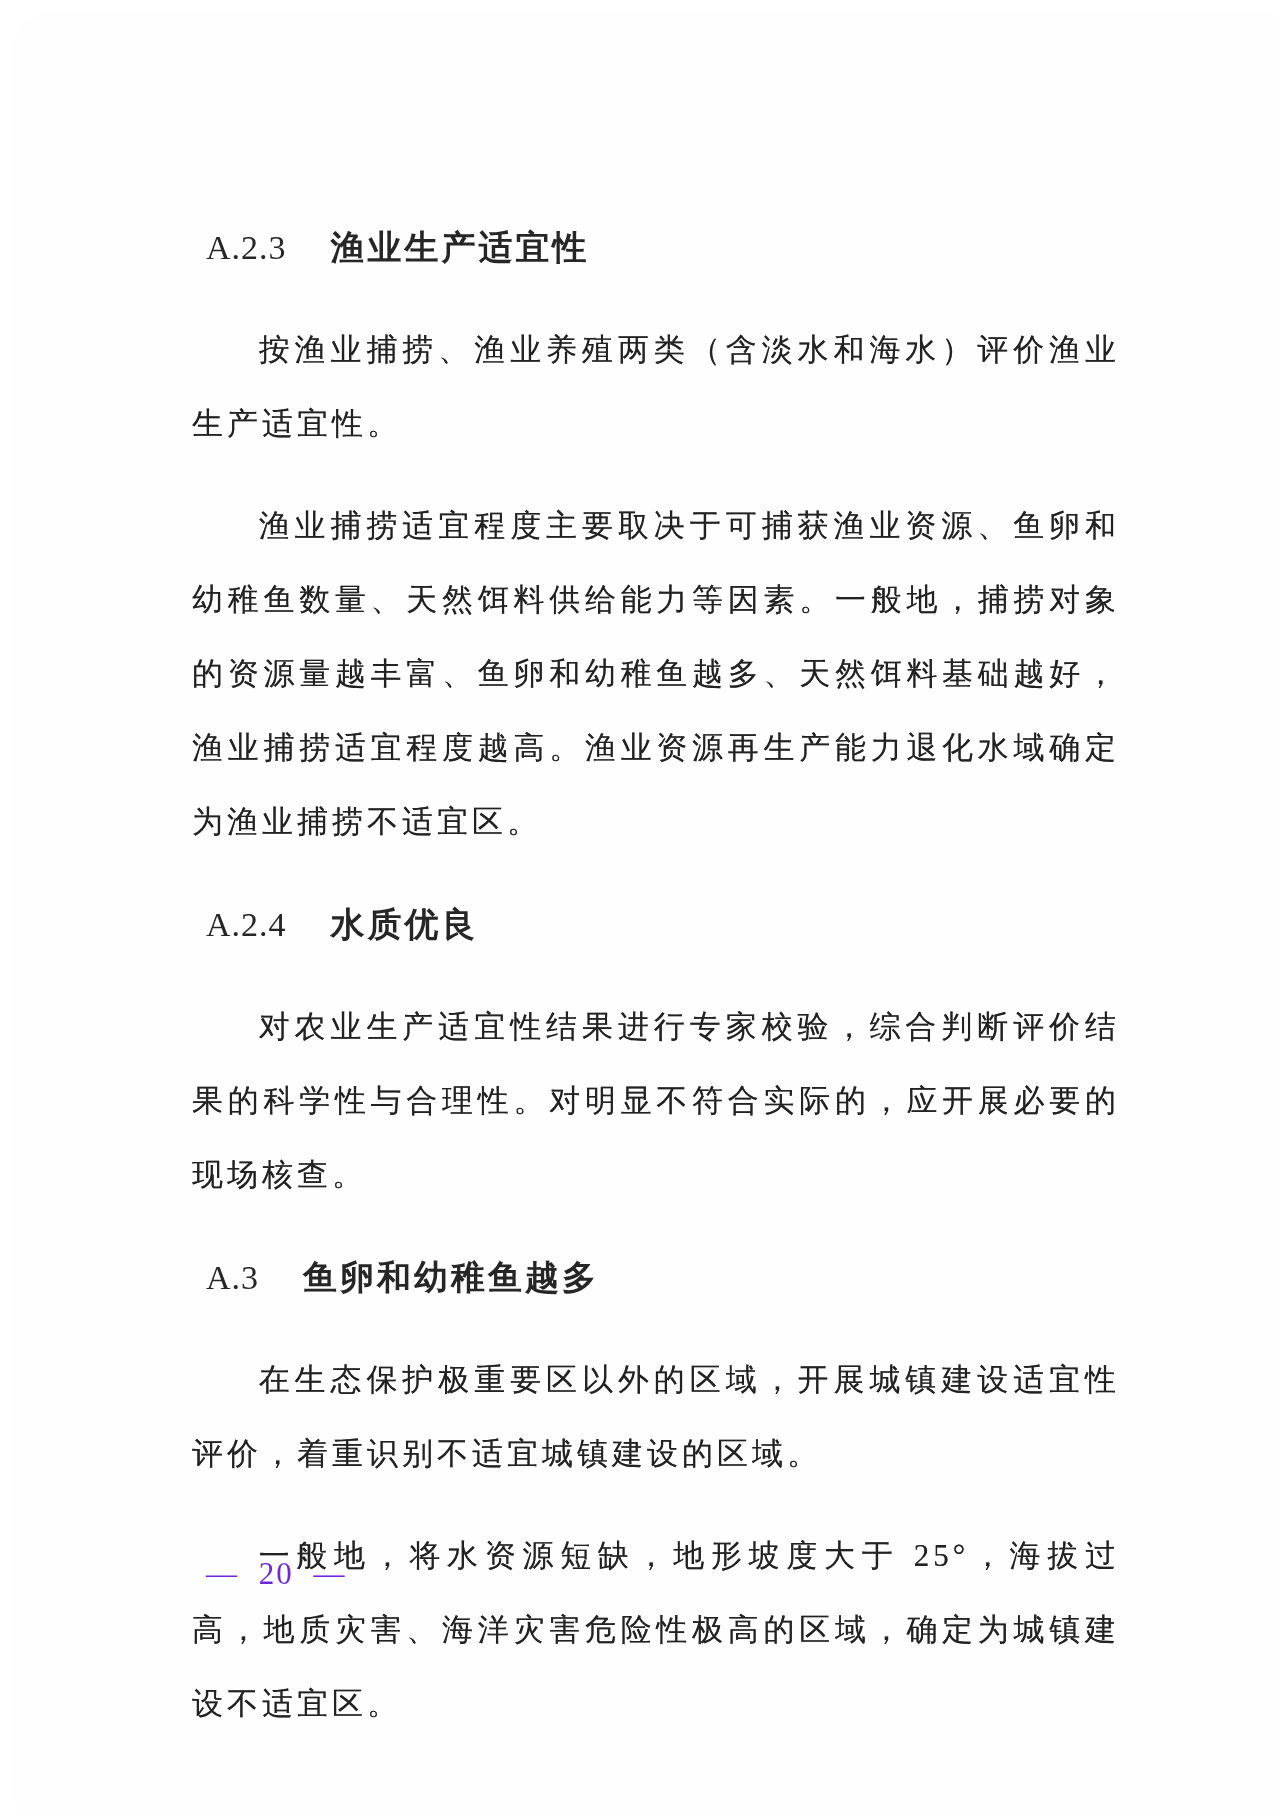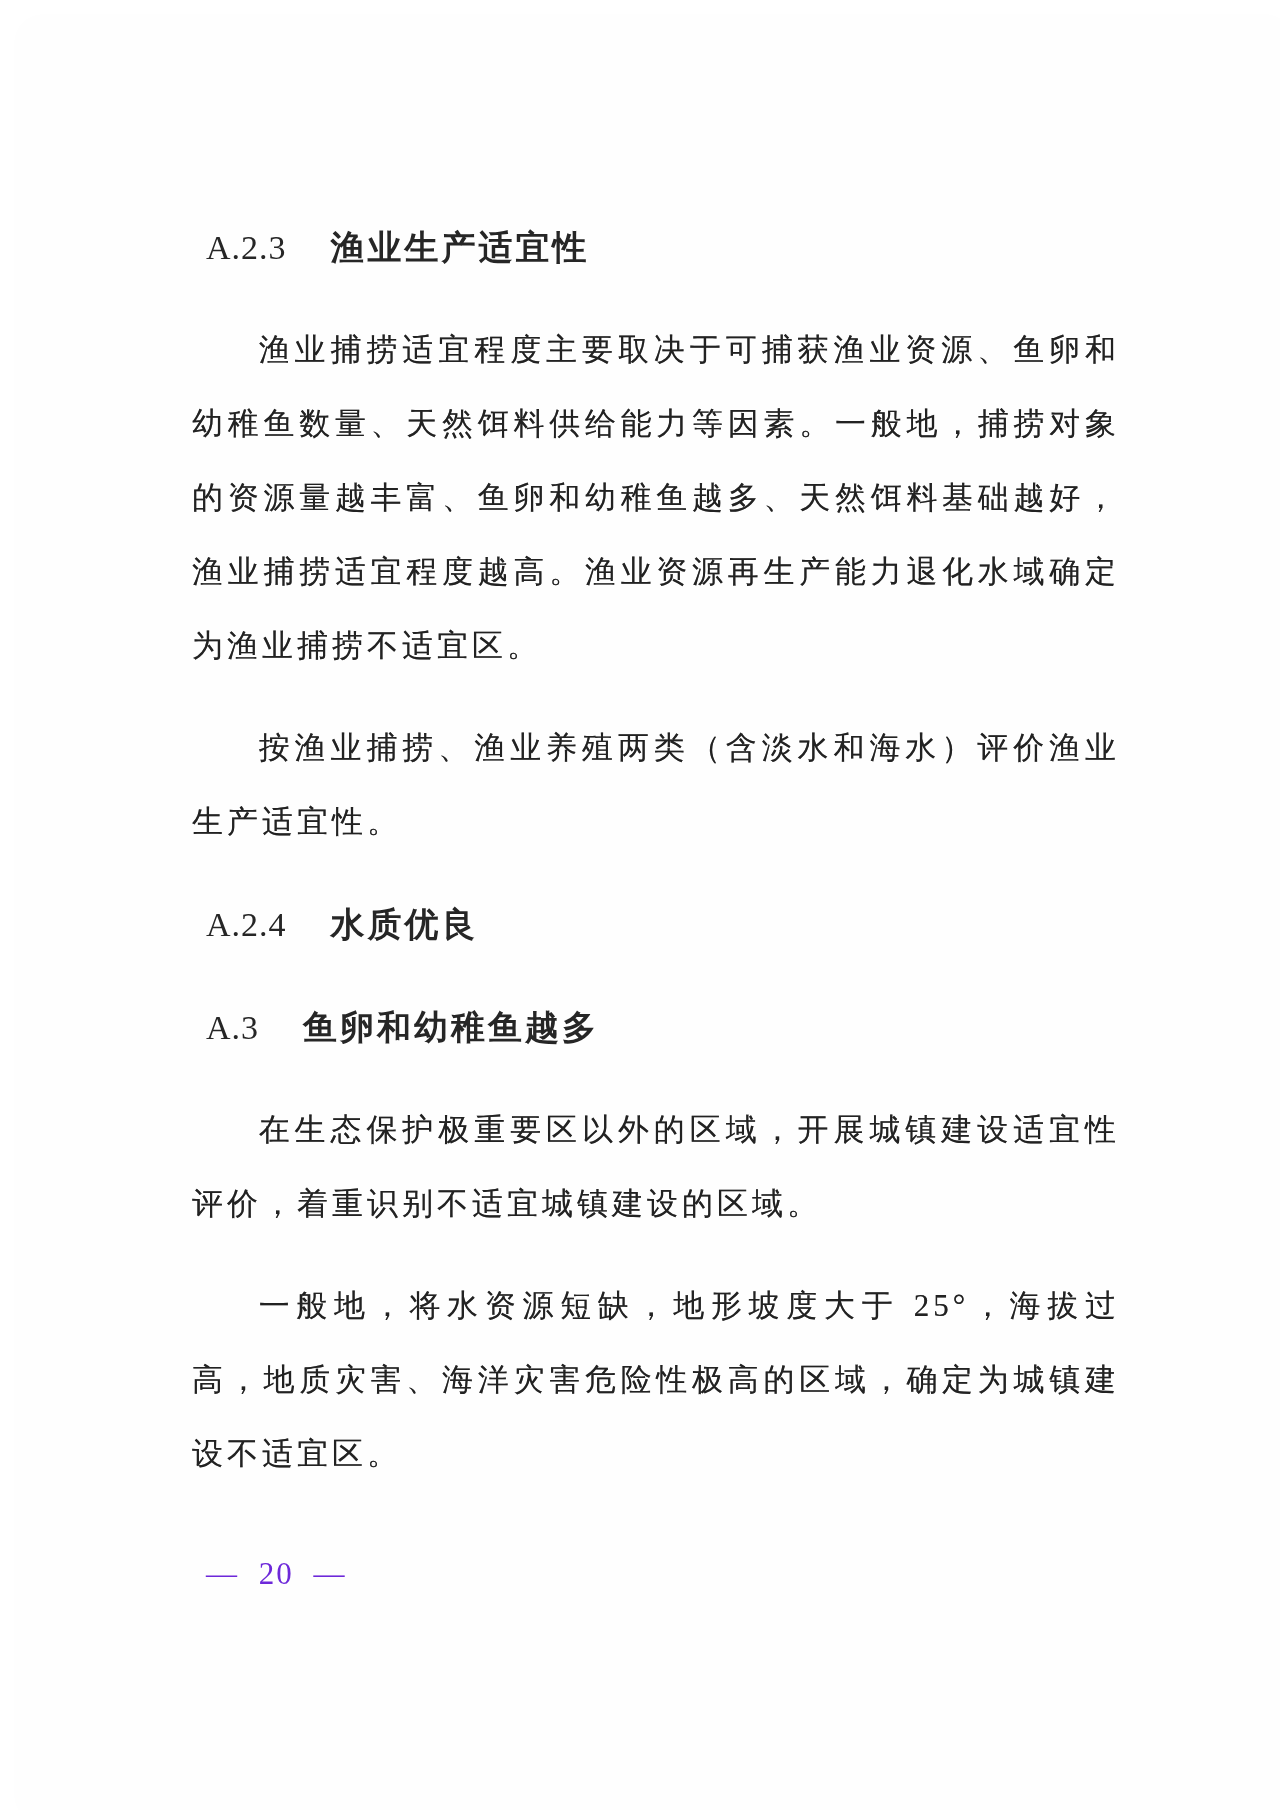--- a/index.html
+++ b/index.html
@@ -68,29 +68,30 @@
 </head>
 <body>
 
 <div class="page">
   <div class="content">
 
     <div class="doc-heading">
       <span class="h-num">A.2.3</span><span class="h-title">渔业生产适宜性</span>
     </div>
 
+    <p class="doc-para">按渔业捕捞、渔业养殖两类（含淡水和海水）评价渔业生产适宜性。</p>
+
     <p class="doc-para">渔业捕捞适宜程度主要取决于可捕获渔业资源、鱼卵和幼稚鱼数量、天然饵料供给能力等因素。一般地，捕捞对象的资源量越丰富、鱼卵和幼稚鱼越多、天然饵料基础越好，渔业捕捞适宜程度越高。渔业资源再生产能力退化水域确定为渔业捕捞不适宜区。</p>
-
-    <p class="doc-para">按渔业捕捞、渔业养殖两类（含淡水和海水）评价渔业生产适宜性。</p>
 
 
     <div class="doc-heading">
       <span class="h-num">A.2.4</span><span class="h-title">水质优良</span>
     </div>
 
+    <p class="doc-para">对农业生产适宜性结果进行专家校验，综合判断评价结果的科学性与合理性。对明显不符合实际的，应开展必要的现场核查。</p>
 
     <div class="doc-heading">
       <span class="h-num">A.3</span><span class="h-title">鱼卵和幼稚鱼越多</span>
     </div>
 
 
     <p class="doc-para">在生态保护极重要区以外的区域，开展城镇建设适宜性评价，着重识别不适宜城镇建设的区域。</p>
 
     <p class="doc-para">一般地，将水资源短缺，地形坡度大于 25°，海拔过高，地质灾害、海洋灾害危险性极高的区域，确定为城镇建设不适宜区。</p>
 

